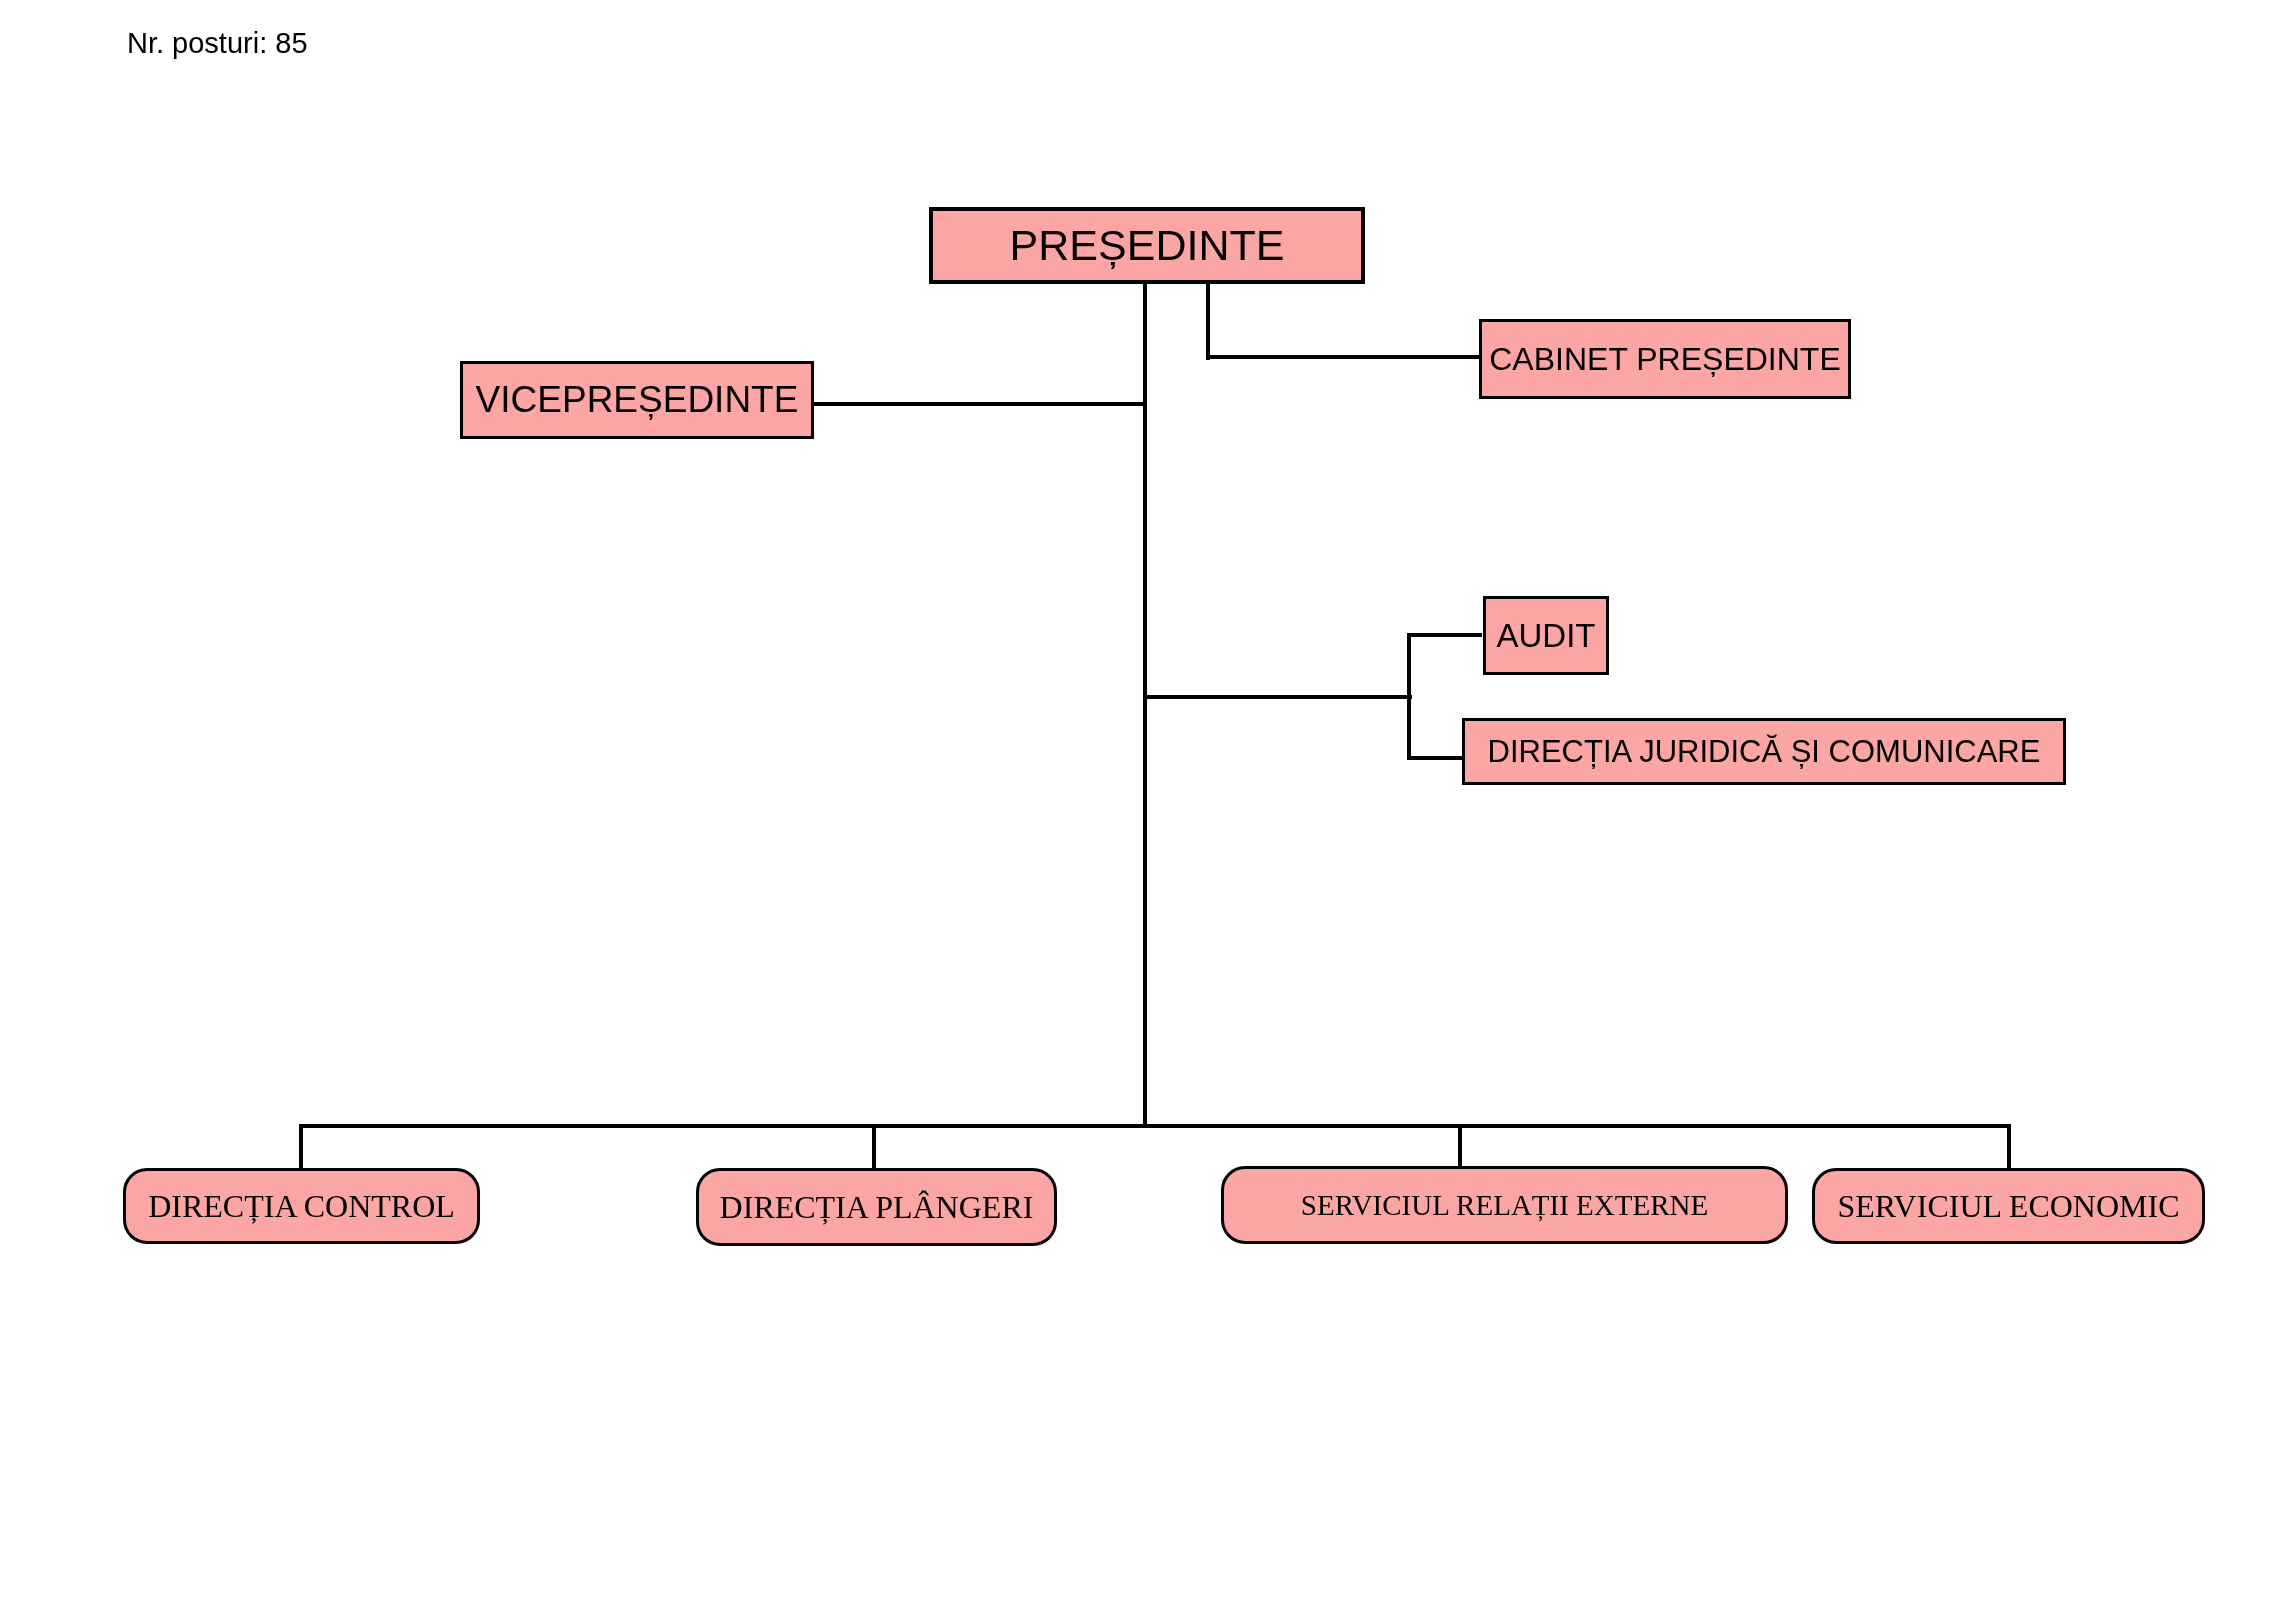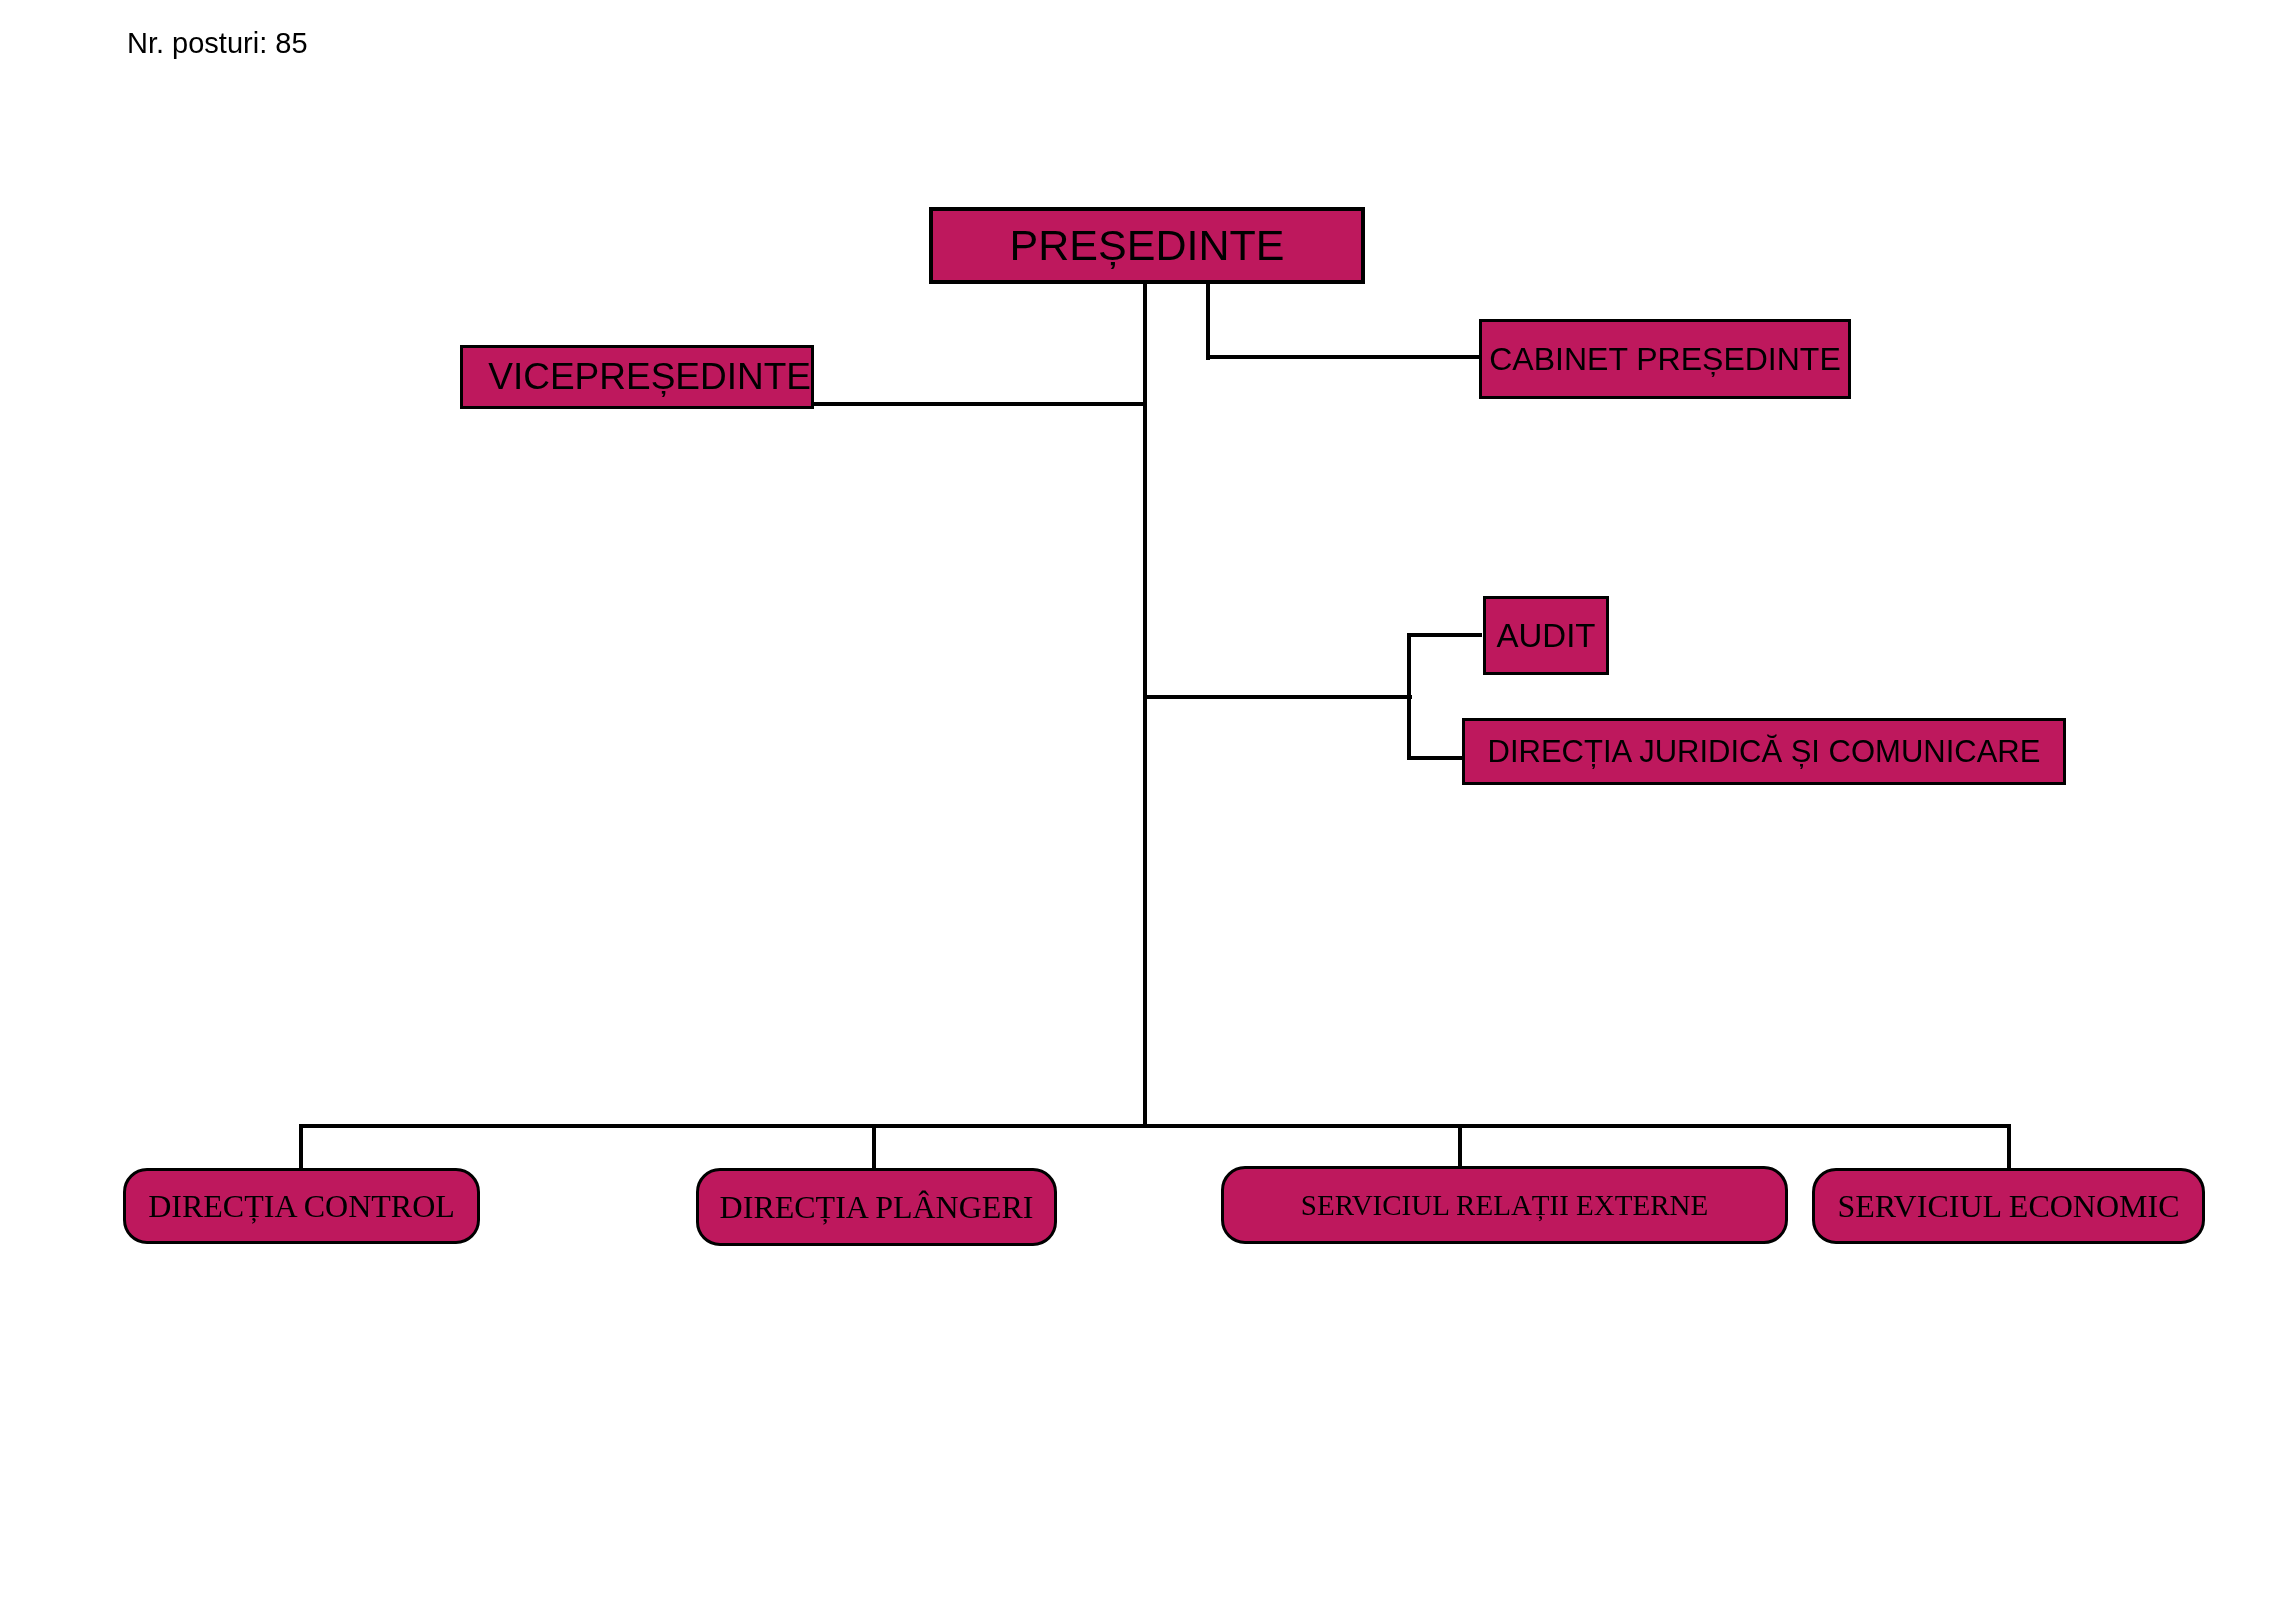--- a/index.html
+++ b/index.html
@@ -20,40 +20,40 @@
     position: absolute;
     left: 127px;
     top: 27.4px;
     font-size: 29px;
     font-family: "Liberation Sans", sans-serif;
     color: #000000;
     white-space: nowrap;
   }
   .node {
     position: absolute;
-    background: #be185d;
+    background: #fca5a5;
     border: 3.9px solid #000000;
     display: flex;
     align-items: center;
     justify-content: center;
     white-space: nowrap;
     box-sizing: border-box;
     z-index: 2;
   }
   .sans  { font-family: "Liberation Sans", sans-serif; }
   .serif { font-family: "Liberation Serif", serif; border-radius: 24px; }
   .line {
     position: absolute;
     background: #000000;
     z-index: 1;
   }
 
   
   #node-presedinte       { left: 929px;  top: 207px;  width: 436px; height: 77px; border-width: 4.9px; font-size: 43px; }
-  #node-vicepresedinte   { left: 460px;  top: 345px;  width: 354px; height: 64px; font-size: 37px; justify-content: flex-end; }
+  #node-vicepresedinte   { left: 460px;  top: 361px;  width: 354px; height: 78px; font-size: 37px; }
   #node-cabinet          { left: 1479px; top: 319px;  width: 372px; height: 80px; font-size: 32px; }
   #node-audit            { left: 1483px; top: 596px;  width: 126px; height: 79px; font-size: 33px; }
   #node-juridica         { left: 1462px; top: 718px;  width: 604px; height: 67px; font-size: 31px; }
   #node-control          { left: 123px;  top: 1168px; width: 357px; height: 76px; font-size: 32px; }
   #node-plangeri         { left: 696px;  top: 1168px; width: 361px; height: 78px; font-size: 32px; }
   #node-relatii          { left: 1221px; top: 1166px; width: 567px; height: 78px; font-size: 29px; }
   #node-economic         { left: 1812px; top: 1168px; width: 393px; height: 76px; font-size: 32px; }
 
   
   #line-trunk            { left: 1143px; top: 284px;  width: 3.9px;    height: 844px; }

